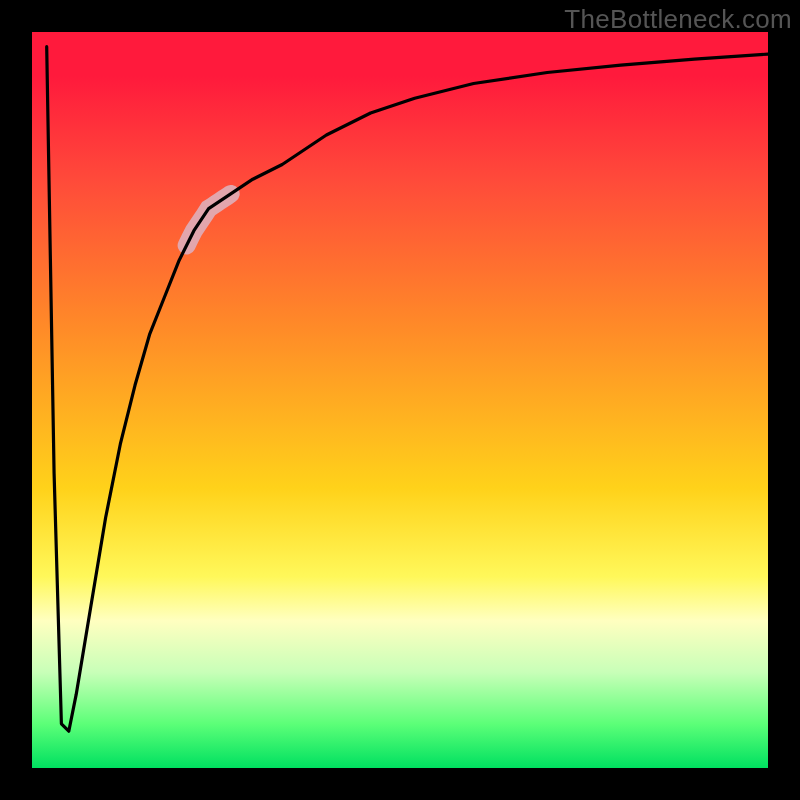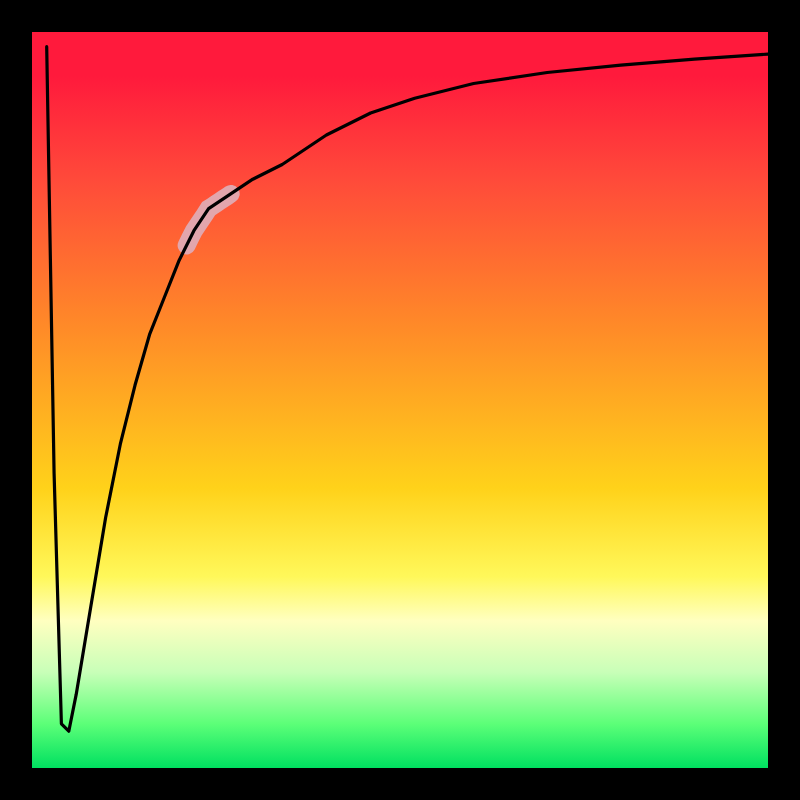--- a/index.html
+++ b/index.html
@@ -56,13 +56,14 @@
 </head>
 <body>
 
 <div class="frame">
   <div class="plot">
     <svg class="curve" viewBox="0 0 736 736">
       <path id="highlight-path" fill="none" stroke="#e2a6ad" stroke-width="18" stroke-linecap="round" d="M154.6 213.4 L158.2 206.1 L161.9 198.7 L165.6 193.2 L169.3 187.7 L173.0 182.2 L176.6 176.6 L180.3 174.2 L184.0 171.7 L187.7 169.3 L191.4 166.8 L195.0 164.4 L198.7 161.9"></path>
       <path id="curve-path" fill="none" stroke="#000" stroke-width="3.2" stroke-linejoin="round" stroke-linecap="round" d="M14.7 14.7 L22.1 441.6 L29.4 691.8 L36.8 699.2 L44.2 662.4 L58.9 574.1 L73.6 485.8 L88.3 412.2 L103.0 353.3 L117.8 301.8 L132.5 265.0 L147.2 228.2 L161.9 198.7 L176.6 176.6 L198.7 161.9 L220.8 147.2 L250.2 132.5 L294.4 103.0 L338.6 81.0 L382.7 66.2 L441.6 51.5 L515.2 40.5 L588.8 33.1 L662.4 27.2 L736.0 22.1"></path>
     </svg>
   </div>
+  <div class="watermark">TheBottleneck.com</div>
 </div>
 
 </body></html>

